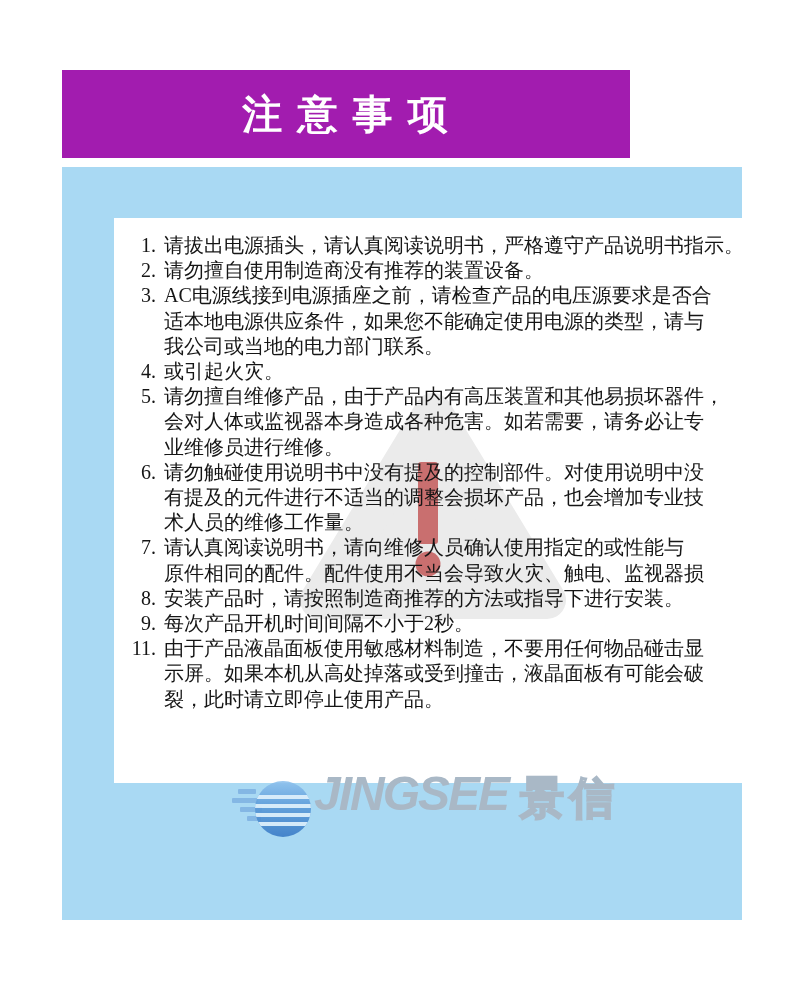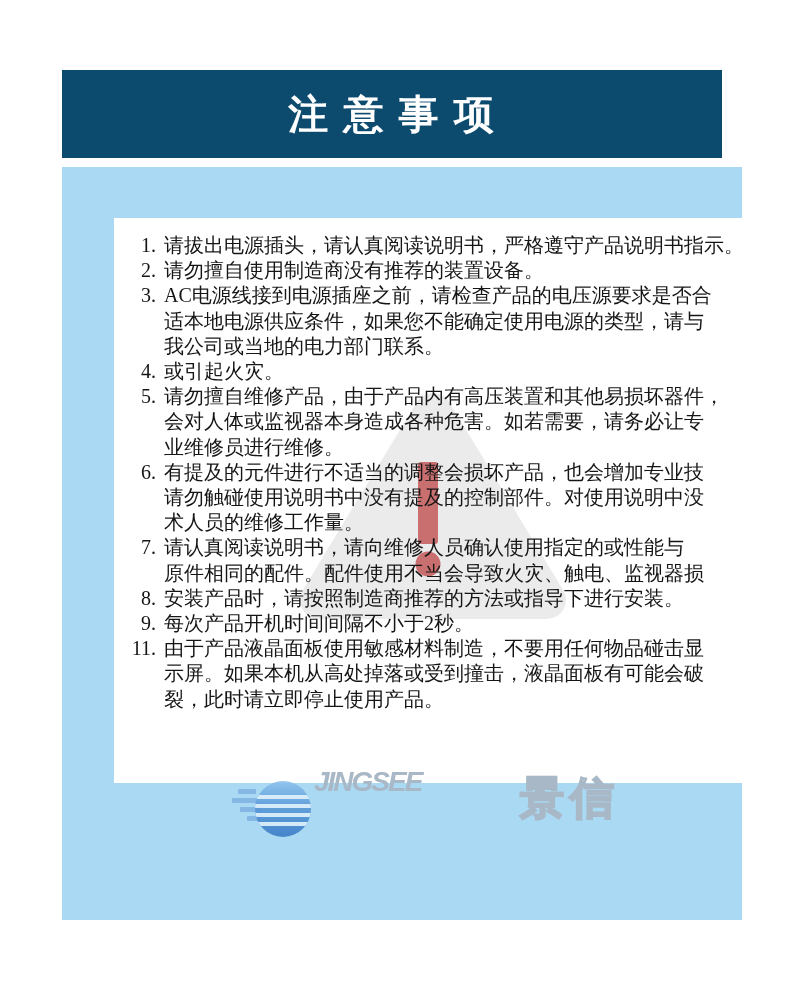--- a/index.html
+++ b/index.html
@@ -2,22 +2,22 @@
 <html><head>
 <meta charset="utf-8">
 <style>
   html, body { margin:0; padding:0; }
   body {
     width:803px; height:992px; position:relative; overflow:hidden;
     background:#ffffff;
     font-family:"Liberation Serif","DejaVu Serif",serif;
   }
   .header-bar {
-    position:absolute; left:62px; top:70px; width:660px; height:88px;
-    background:#0c4a6e;
+    position:absolute; left:62px; top:70px; width:568px; height:88px;
+    background:#a21caf;
     display:flex; align-items:center; justify-content:center;
   }
   .page-title {
     font-family:"Liberation Sans","DejaVu Sans",sans-serif;
     font-weight:bold; font-size:40px; color:#ffffff;
     letter-spacing:2px; margin:0; white-space:nowrap;
   }
   .panel {
     position:absolute; left:62px; top:167px; width:680px; height:753px;
     background:#a9d9f3;
@@ -51,21 +51,21 @@
     position:absolute; left:-6px; right:-6px; height:4px;
     background:rgba(226,241,252,0.95);
   }
   .dash {
     position:absolute; height:5px; background:#7fb2e2; border-radius:1px;
     opacity:0.9;
   }
   .brand-name {
     position:absolute; left:314px; top:766px;
     font-family:"Liberation Sans","DejaVu Sans",sans-serif;
-    font-weight:bold; font-style:italic; font-size:28px;
+    font-weight:bold; font-style:italic; font-size:48px;
     letter-spacing:-2px; color:#a9b8c6; white-space:nowrap;
   }
   .brand-cjk {
     position:absolute; left:520px; top:769px;
     font-family:"Liberation Sans","DejaVu Sans",sans-serif;
     font-weight:bold; font-size:44px; letter-spacing:6px; white-space:nowrap;
     color:rgba(255,255,255,0.55);
     text-align:center;
     -webkit-text-stroke:2px #a9b8c6;
   }
@@ -120,22 +120,22 @@
       <span class="num">5.</span>
       <div class="txt">
         <div class="line">请勿擅自维修产品，由于产品内有高压装置和其他易损坏器件，</div>
         <div class="line">会对人体或监视器本身造成各种危害。如若需要，请务必让专</div>
         <div class="line">业维修员进行维修。</div>
       </div>
     </div>
     <div class="item">
       <span class="num">6.</span>
       <div class="txt">
+        <div class="line">请勿触碰使用说明书中没有提及的控制部件。对使用说明中没</div>
         <div class="line">有提及的元件进行不适当的调整会损坏产品，也会增加专业技</div>
-        <div class="line">请勿触碰使用说明书中没有提及的控制部件。对使用说明中没</div>
         <div class="line">术人员的维修工作量。</div>
       </div>
     </div>
     <div class="item">
       <span class="num">7.</span>
       <div class="txt">
         <div class="line">请认真阅读说明书，请向维修人员确认使用指定的或性能与</div>
         <div class="line">原件相同的配件。配件使用不当会导致火灾、触电、监视器损</div>
       </div>
     </div>

